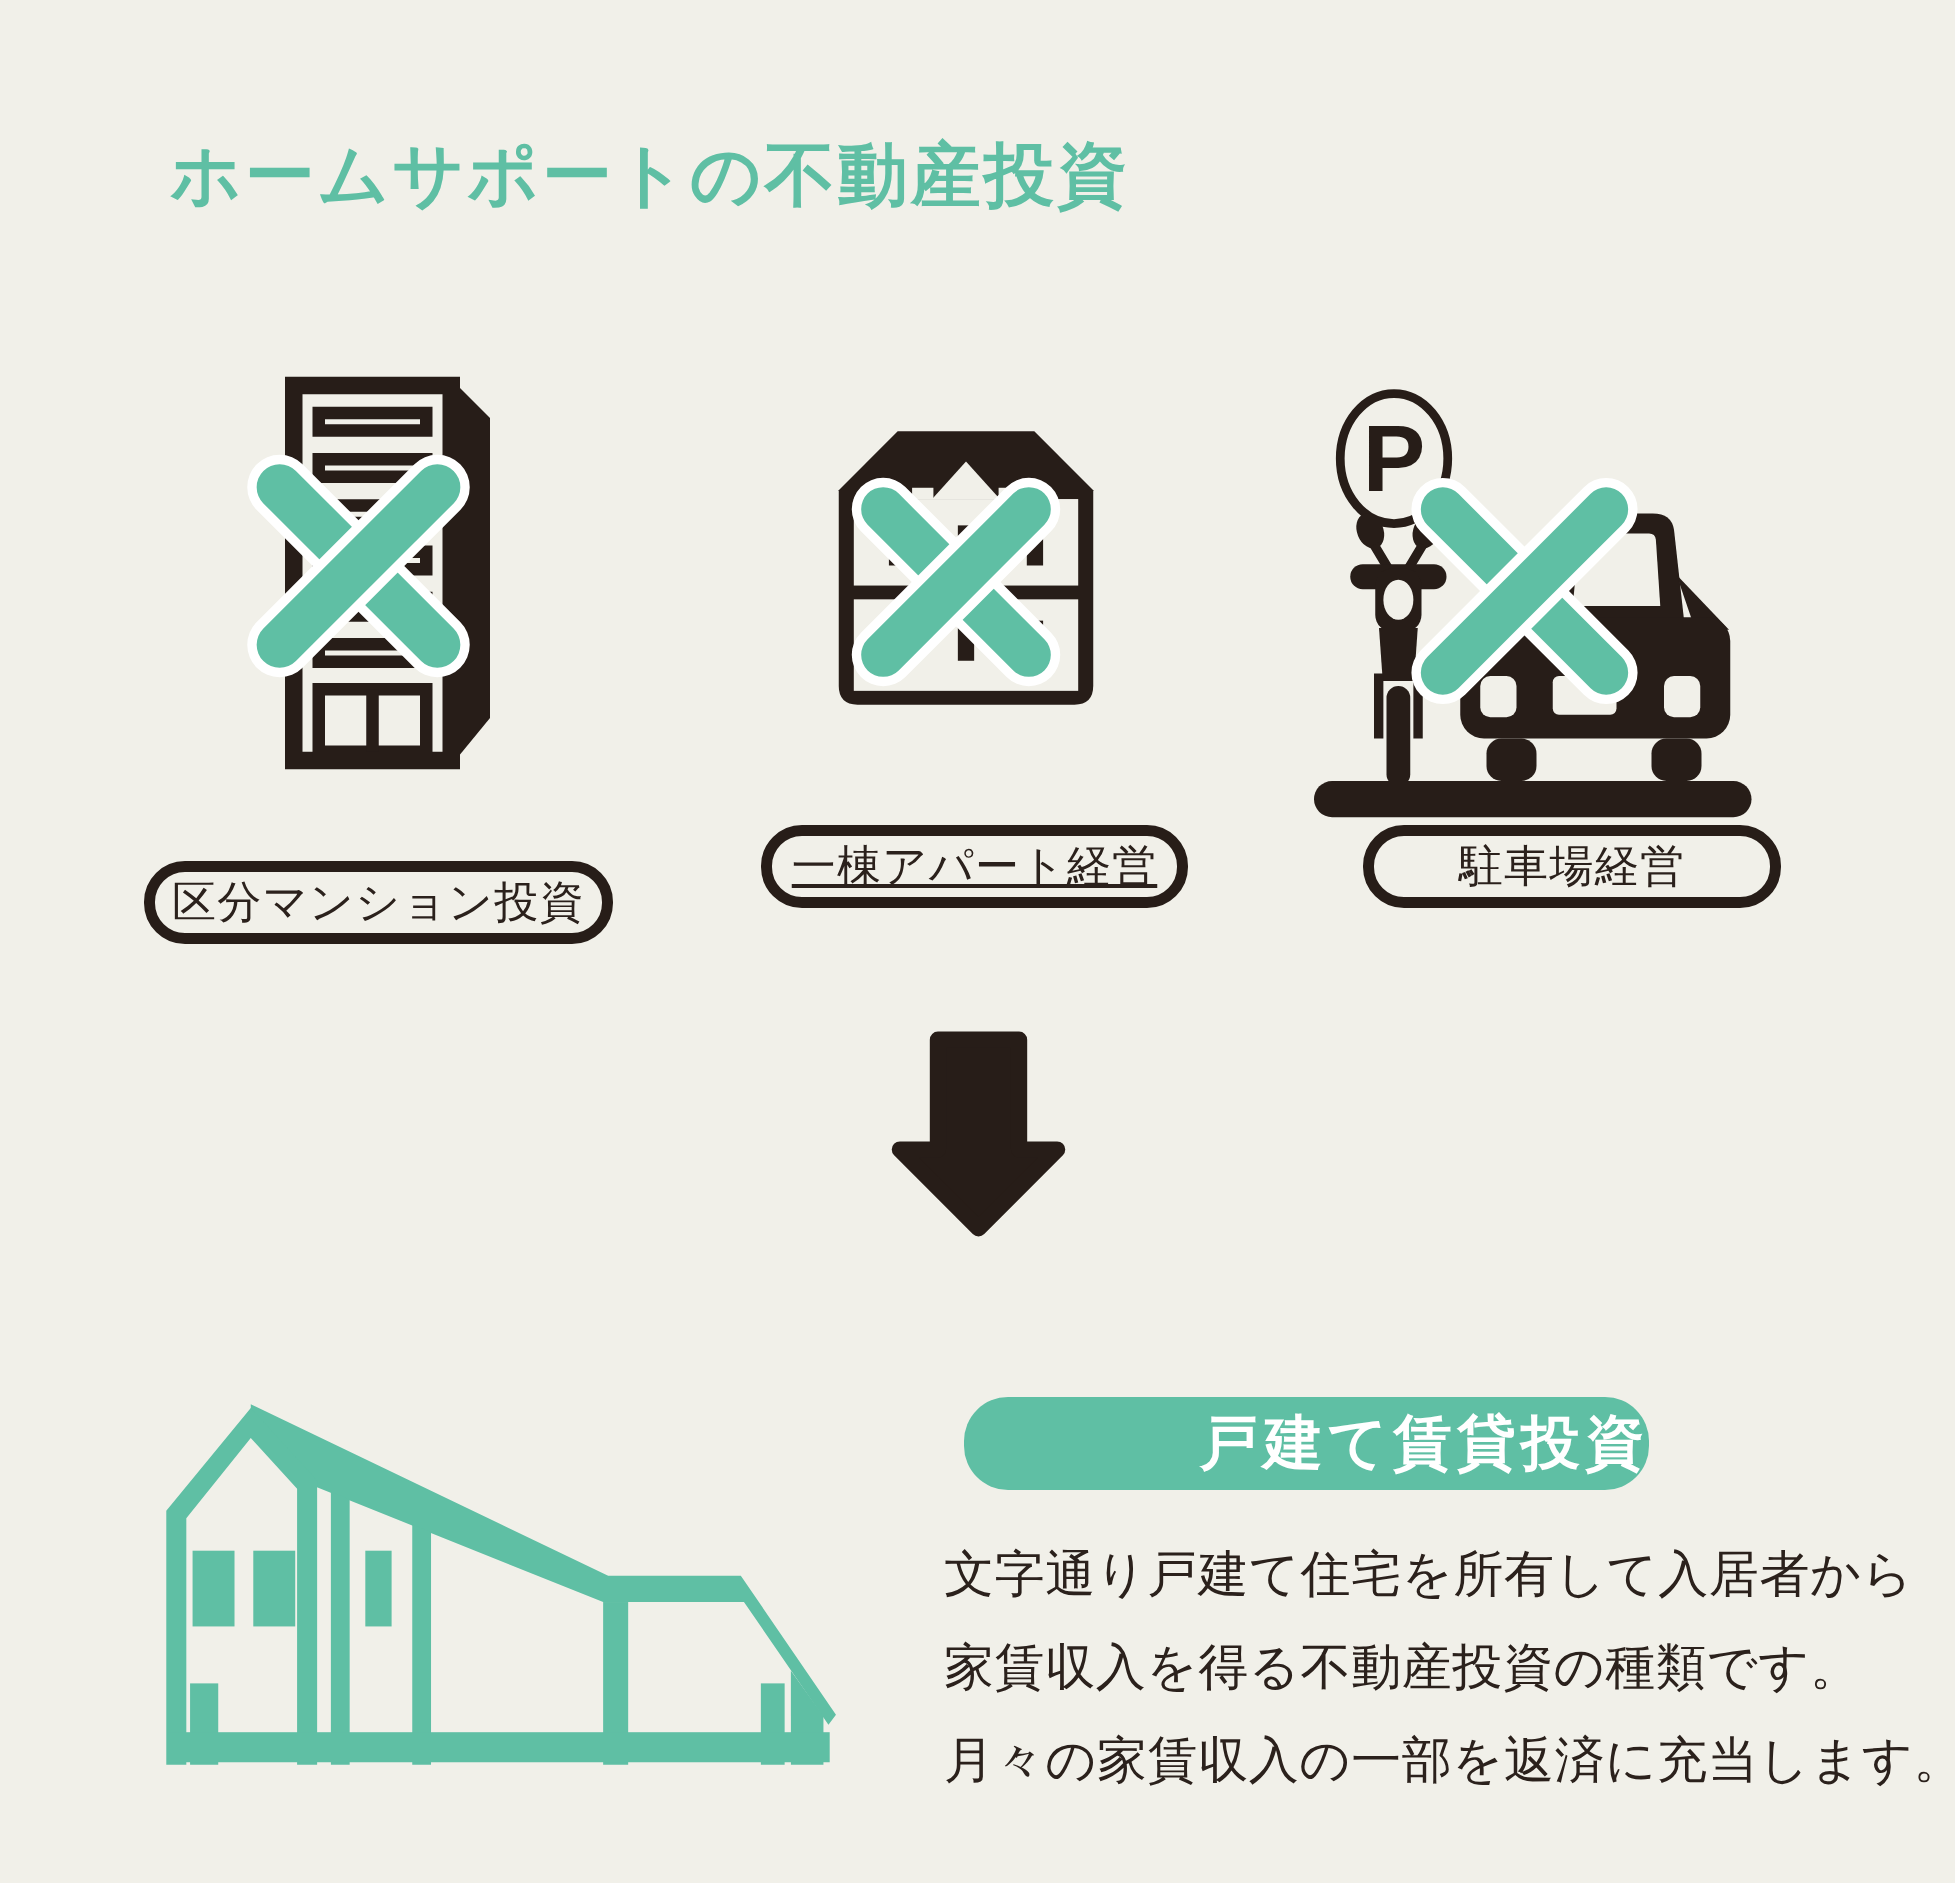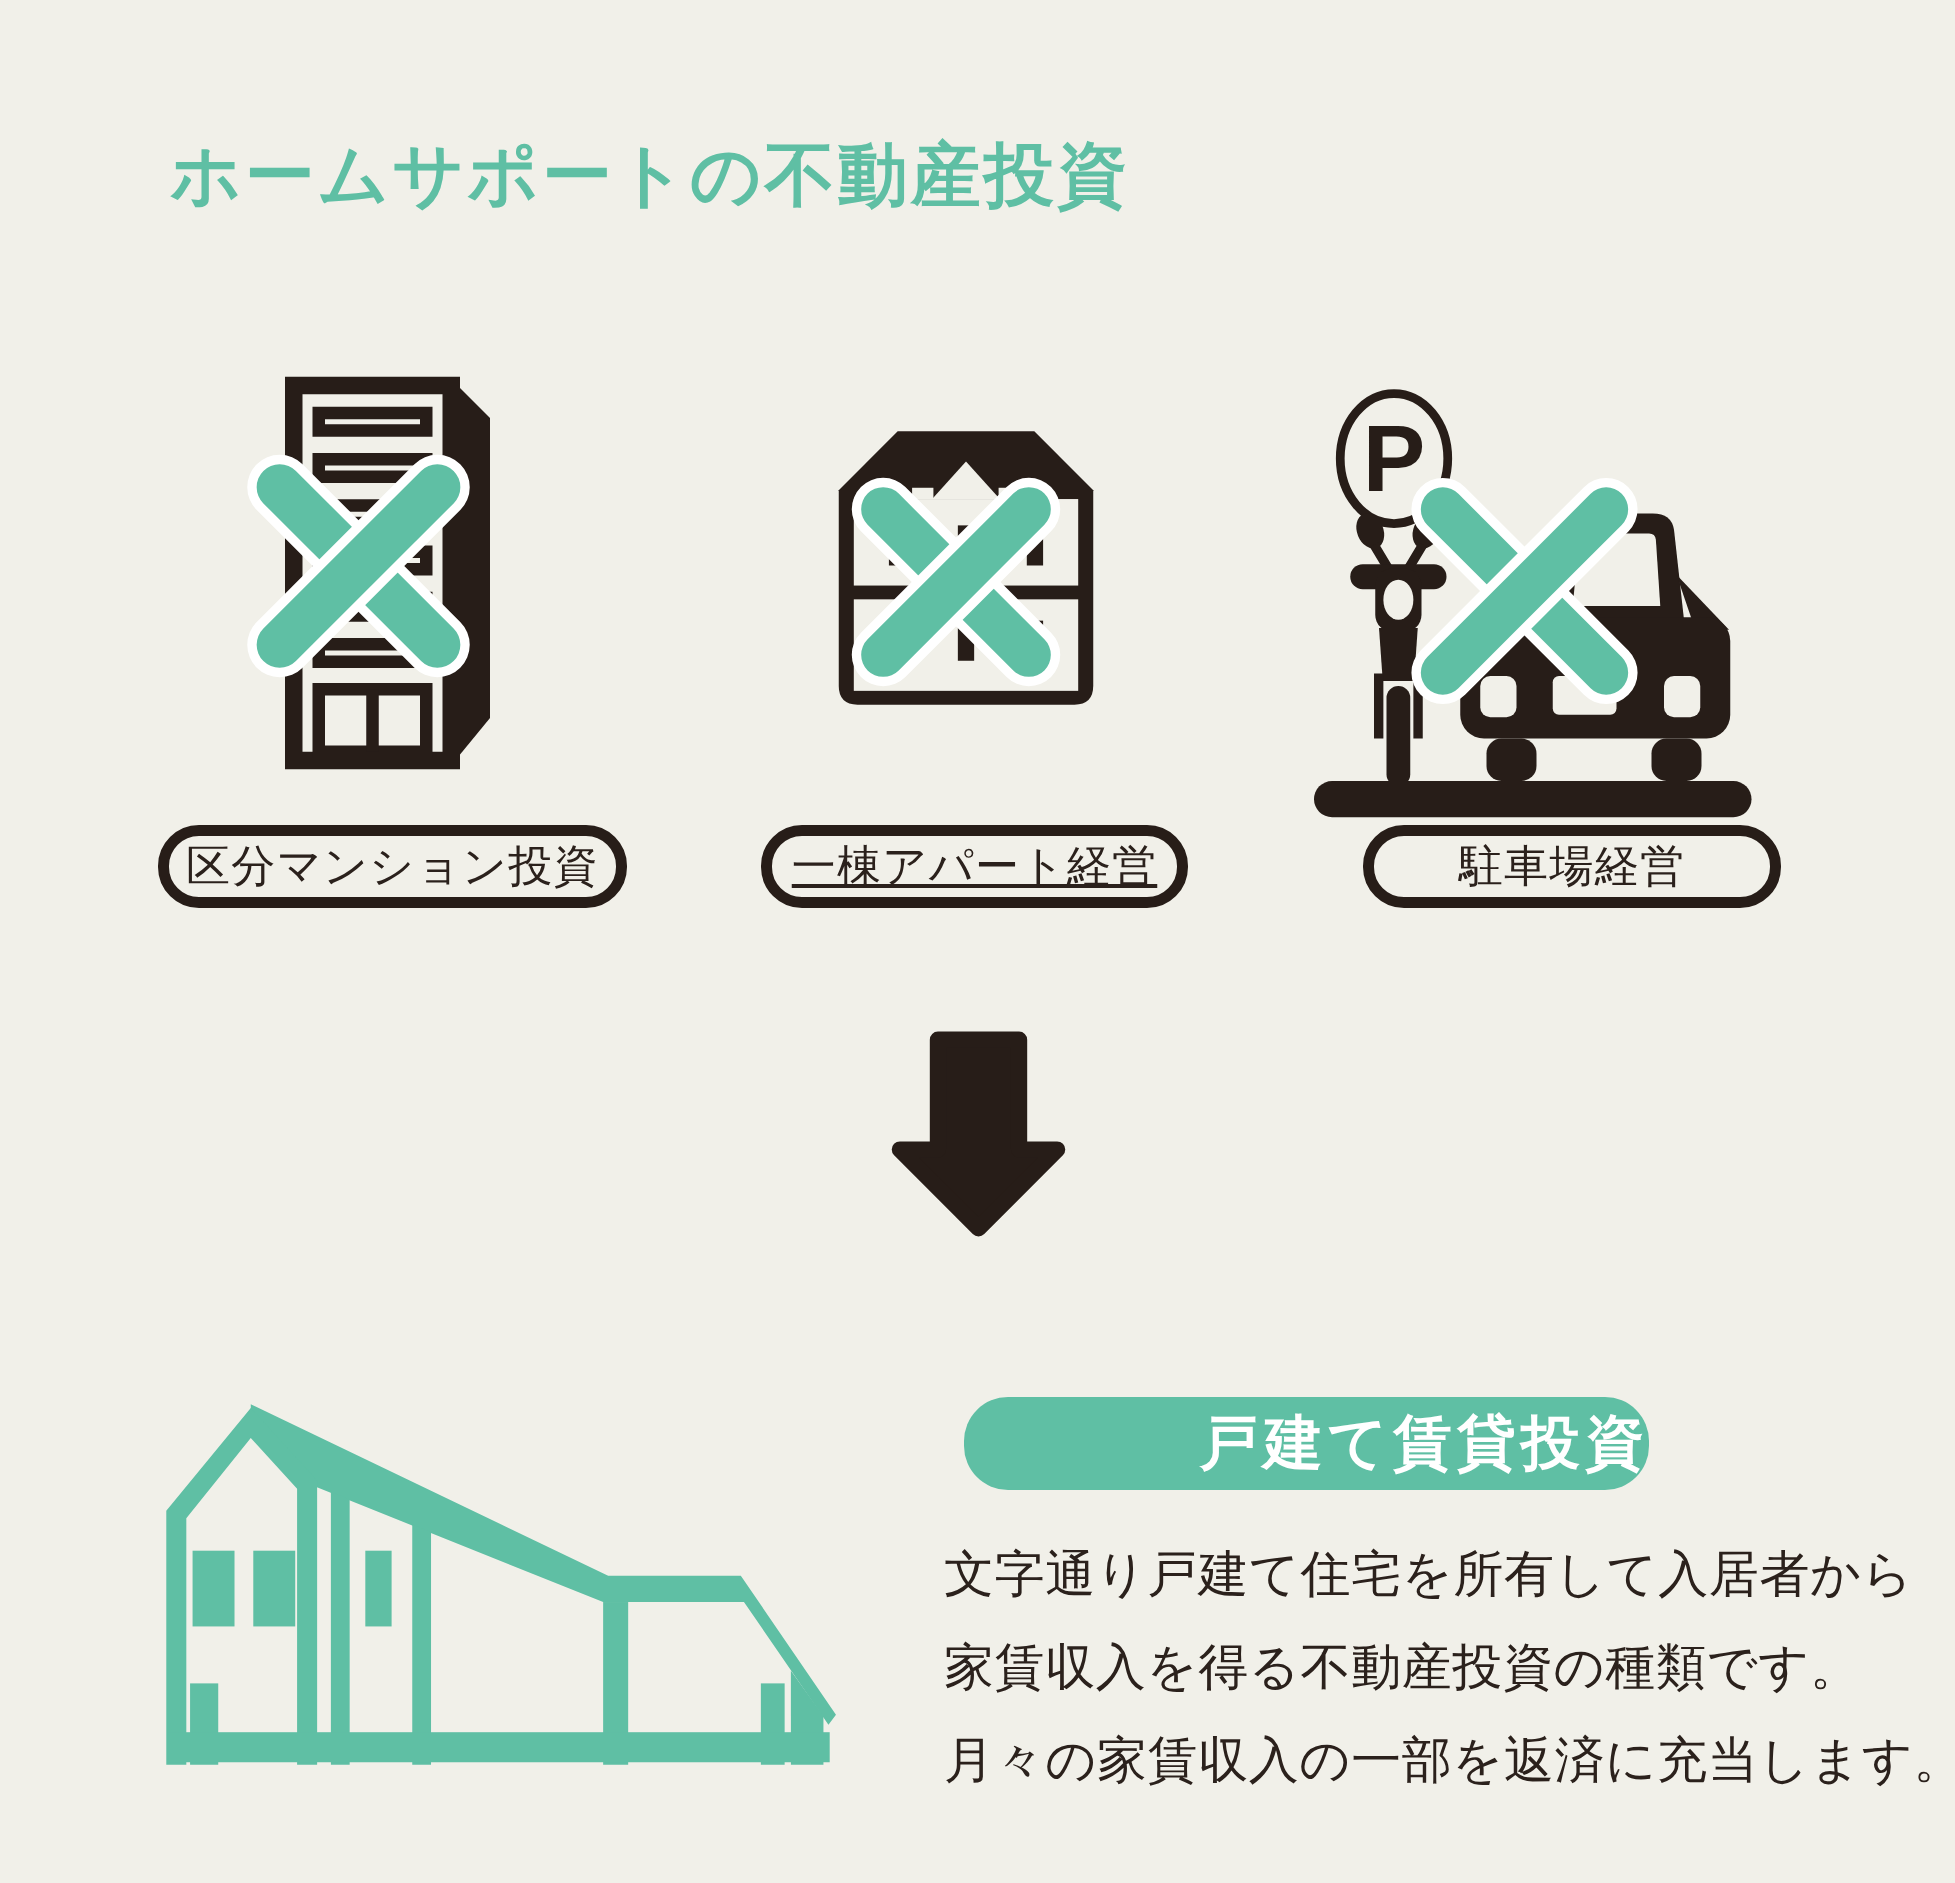--- a/index.html
+++ b/index.html
@@ -48,21 +48,21 @@
   #x-parking{left:1524px;top:591px;--len:275px;--th:44px;}
 
   
   .option-label{
     position:absolute;top:825px;height:83px;box-sizing:border-box;
     border:11.3px solid var(--dark);border-radius:41px;
     display:flex;align-items:center;justify-content:center;
     font-size:44px;font-weight:500;color:var(--text);letter-spacing:1.3px;
     white-space:nowrap;
   }
-  #label-condo{left:158px;width:469px;}
+  #label-condo{left:144px;width:469px;margin-top:36px;}
   #label-apartment{left:761px;width:427px;text-decoration:underline;}
   #label-parking{left:1363px;width:418px;}
 
   
   .badge{
     position:absolute;left:964px;top:1397px;width:685px;height:93px;
     background:var(--teal);border-radius:44px;
     display:flex;align-items:center;justify-content:flex-end;
     color:#ffffff;font-size:59px;font-weight:800;letter-spacing:5px;
     white-space:nowrap;

